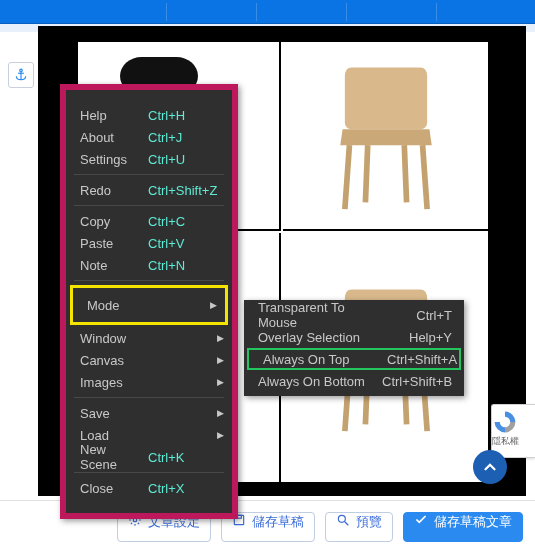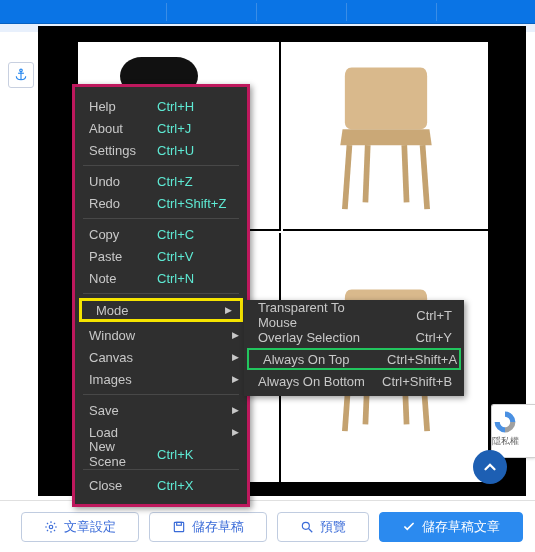--- a/index.html
+++ b/index.html
@@ -101,31 +101,31 @@
   .menu .item .label { flex: 0 0 auto; width: 70px; }
   .menu .item .shortcut { flex: 1 1 auto; text-align: left; padding-left: 4px; }
   .menu .item .arrow {
     position: absolute;
     right: 8px;
     font-size: 9px;
     color: #c8c8c8;
   }
   .menu .sep { height: 1px; background: #484848; margin: 4px 8px; }
   .menu-main {
-    left: 72px; top: 84px;
+    left: 60px; top: 84px;
     width: 178px;
-    border: 3px solid #be185d;
-    padding: 8px 0;
+    border: 6px solid #be185d;
+    padding: 14px 0;
   }
   .menu-main .item .label { width: 64px; }
   .menu-main .item .shortcut { color: #5eead4; }
   .menu-main .item.mode {
     border: 3px solid #f5e400;
     margin: 2px 4px;
-    height: 24px;
+    height: 40px;
   }
   .menu-main .item.mode .label { width: 60px; }
   .submenu {
     left: 244px; top: 300px;
     width: 220px;
     padding: 4px 0;
   }
   .submenu .item .label { width: 120px; }
   .submenu .item .shortcut { text-align: right; padding-right: 2px; }
   .submenu .item.highlight {
@@ -144,27 +144,27 @@
     border-top: 1px solid #e0e0e0;
     display: flex;
     align-items: center;
     justify-content: flex-end;
     padding-right: 12px;
     gap: 10px;
     z-index: 10;
   }
   .btn {
     height: 30px;
-    padding: 0 22px;
+    padding: 0 10px;
     border: 1px solid #c0cce0;
     border-radius: 4px;
     background: #fff;
     color: #3a6bd8;
     display: flex;
-    align-items: center;
+    align-items: flex-start;
     gap: 6px;
     font-size: 13px;
     cursor: pointer;
   }
   .btn.primary {
     background: #2b8aef;
     color: #fff;
     border-color: #2b8aef;
   }
   .btn svg { width: 14px; height: 14px; }
@@ -257,24 +257,20 @@
     <div class="item">
       <span class="label">About</span>
       <span class="shortcut">Ctrl+J</span>
     </div>
     <div class="item">
       <span class="label">Settings</span>
       <span class="shortcut">Ctrl+U</span>
     </div>
     <div class="sep"></div>
     <div class="item">
-      <span class="label">Undo</span>
-      <span class="shortcut">Ctrl+Z</span>
-    </div>
-    <div class="item">
       <span class="label">Redo</span>
       <span class="shortcut">Ctrl+Shift+Z</span>
     </div>
     <div class="sep"></div>
     <div class="item">
       <span class="label">Copy</span>
       <span class="shortcut">Ctrl+C</span>
     </div>
     <div class="item">
       <span class="label">Paste</span>
@@ -327,21 +323,21 @@
     </div>
   </div>
 
 <div class="menu submenu" id="submenu">
     <div class="item">
       <span class="label">Transparent To Mouse</span>
       <span class="shortcut">Ctrl+T</span>
     </div>
     <div class="item">
       <span class="label">Overlay Selection</span>
-      <span class="shortcut">Ctrl+Y</span>
+      <span class="shortcut">Help+Y</span>
     </div>
     <div class="item highlight">
       <span class="label">Always On Top</span>
       <span class="shortcut">Ctrl+Shift+A</span>
     </div>
     <div class="item">
       <span class="label">Always On Bottom</span>
       <span class="shortcut">Ctrl+Shift+B</span>
     </div>
   </div>

